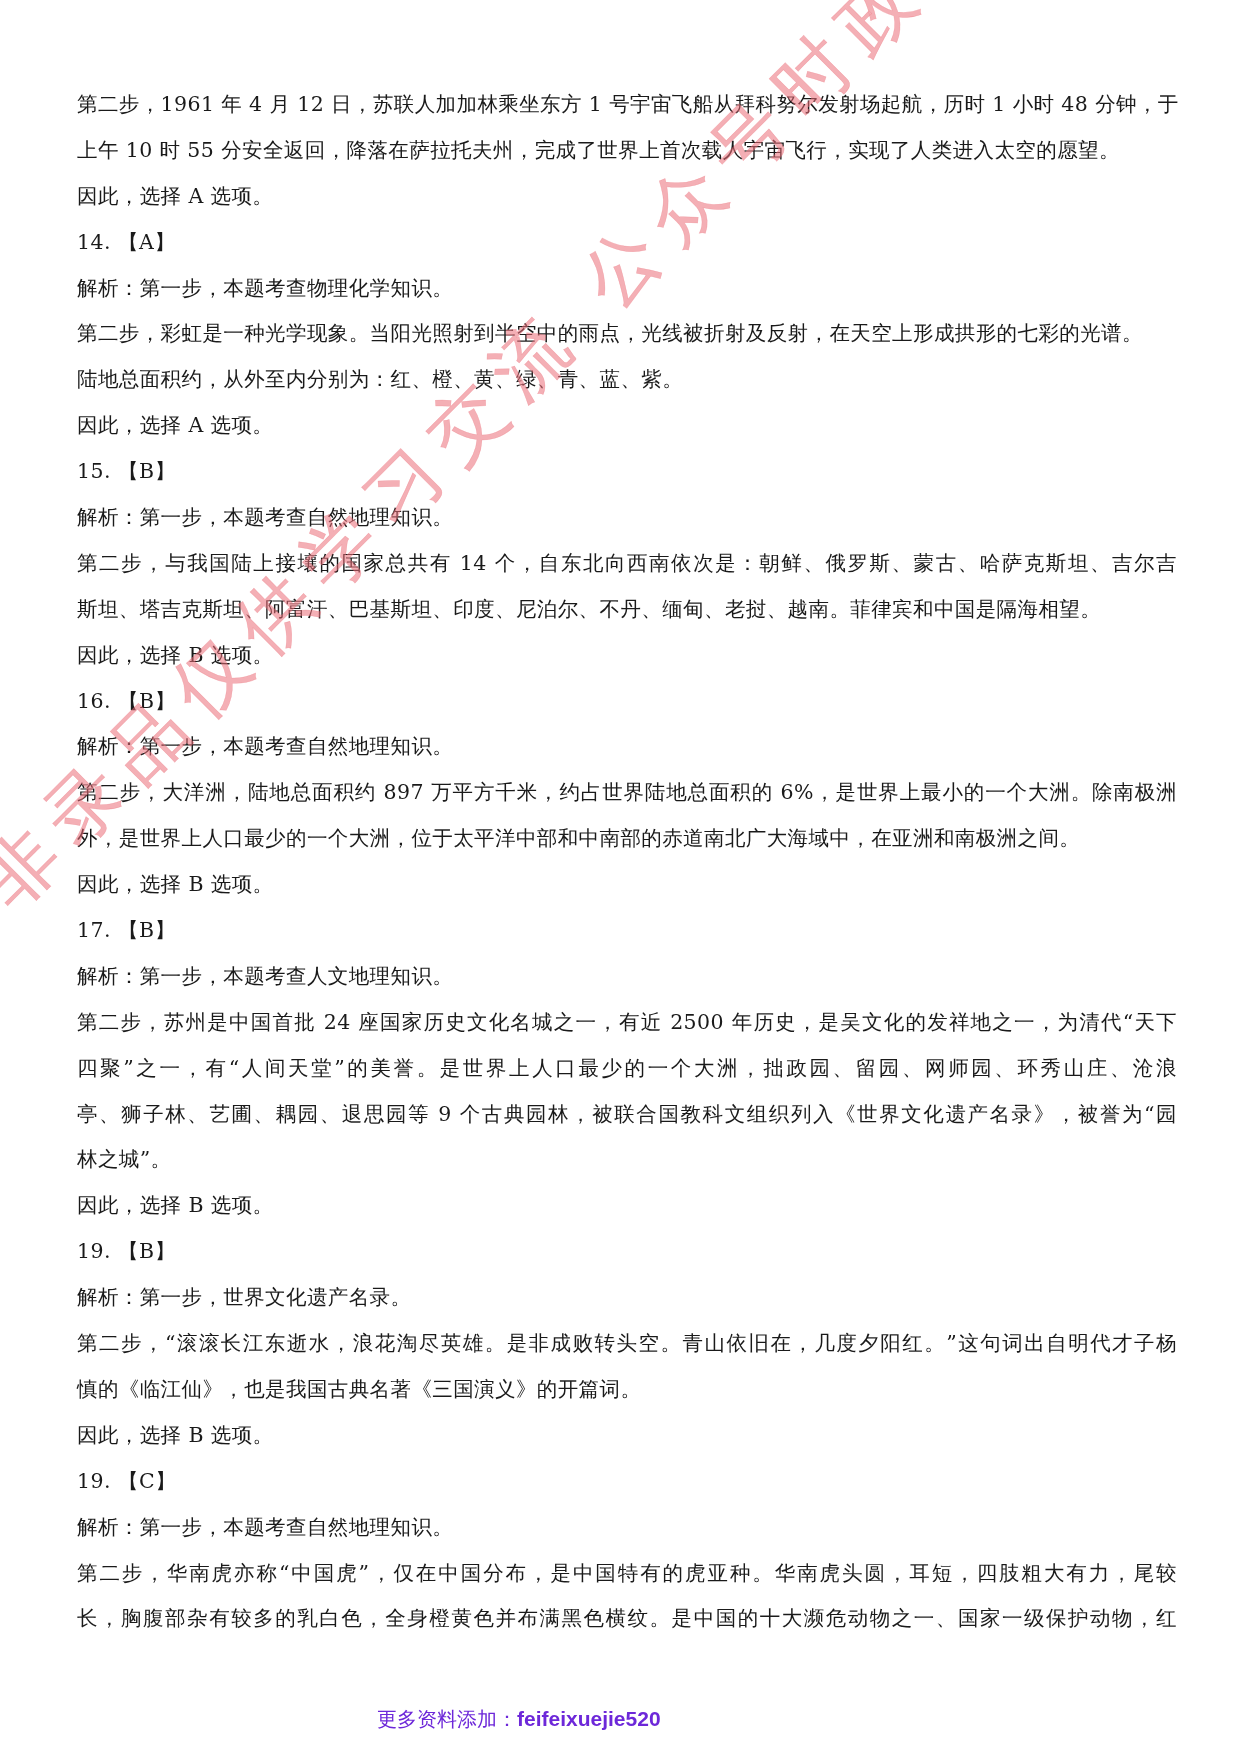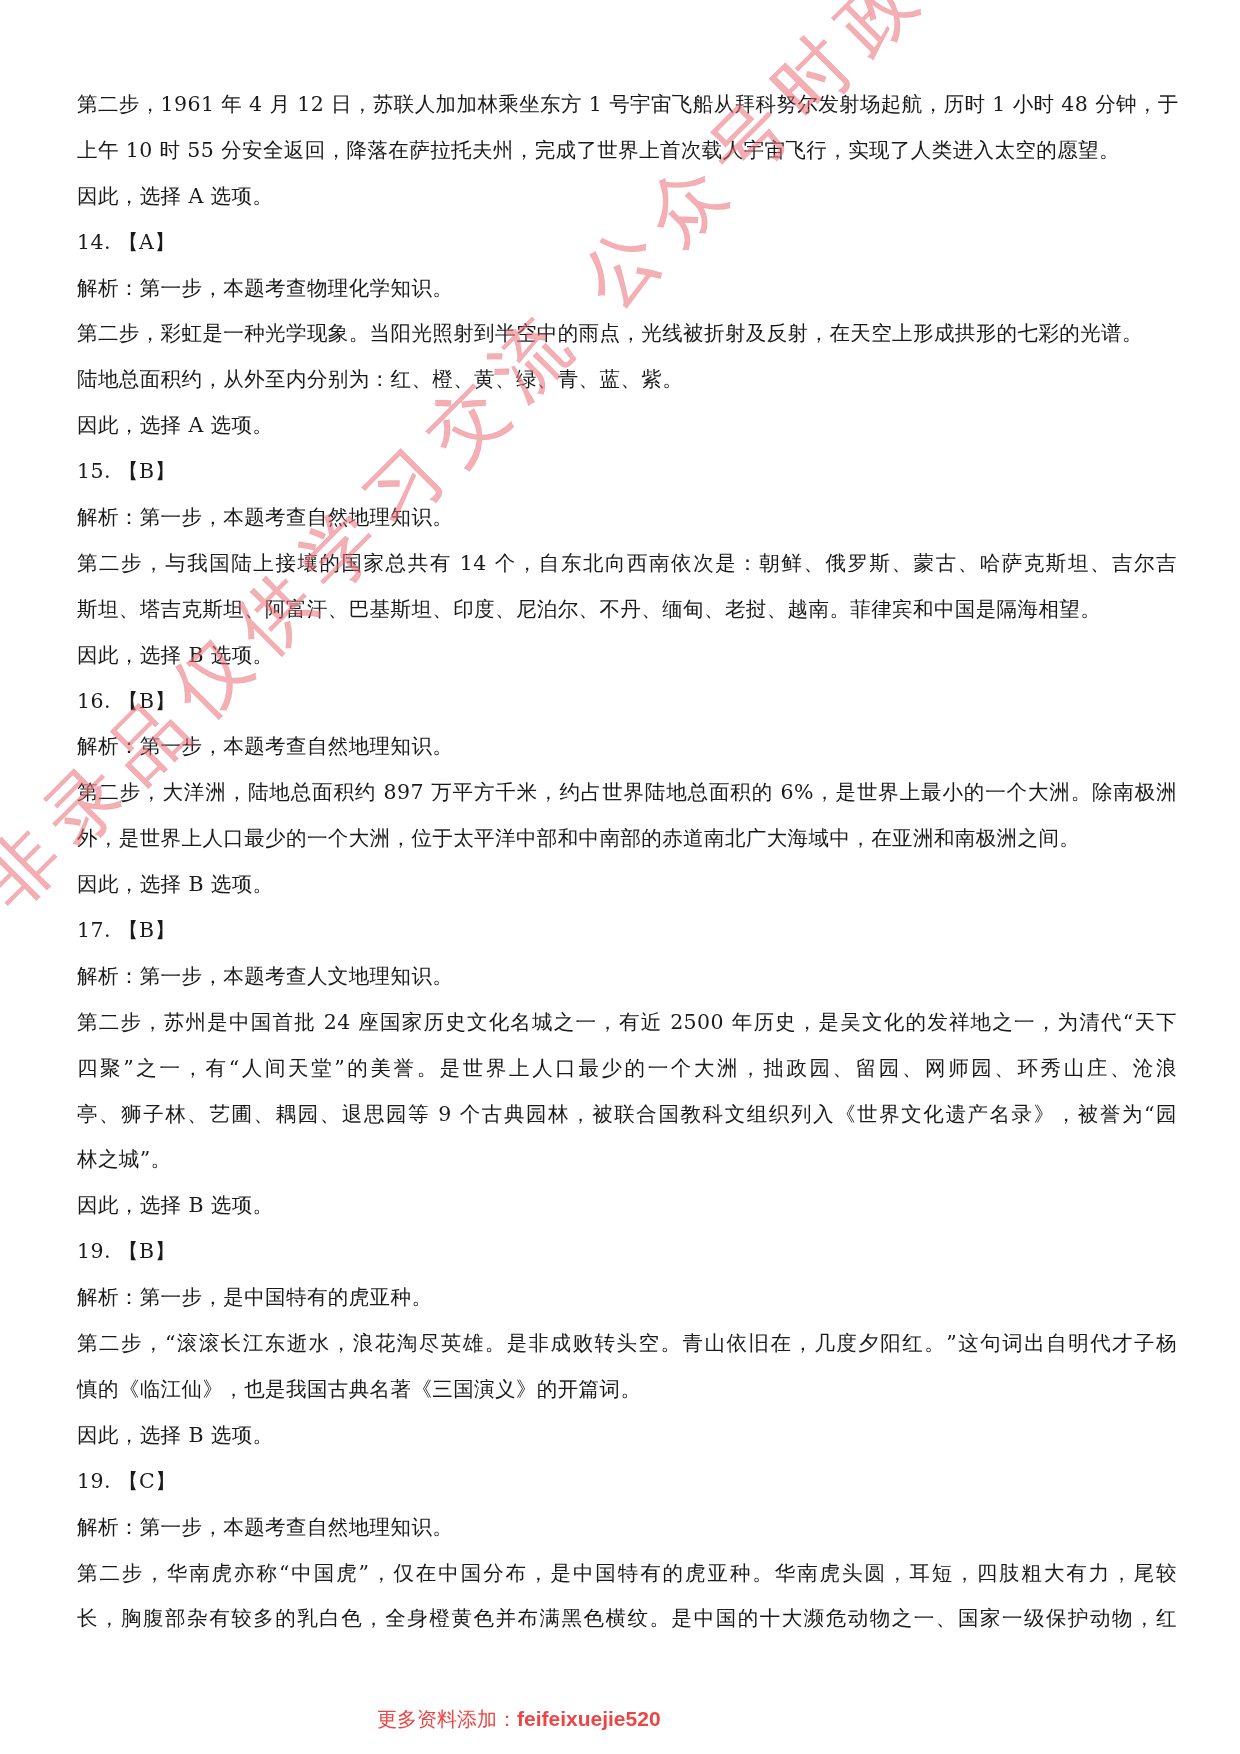--- a/index.html
+++ b/index.html
@@ -59,21 +59,21 @@
       pointer-events: none;
       -webkit-text-stroke: 0.5px rgba(235, 110, 120, 0.4);
     }
     .footer {
       position: absolute;
       left: 377px;
       top: 1704px;
       font-size: 20px;
       line-height: 30px;
       white-space: nowrap;
-      color: #ef4444;
+      color: #6d28d9;
     }
     .footer .label {
       font-family: "DejaVu Serif", "Liberation Serif", serif;
     }
     .footer .handle {
       font-family: "Liberation Sans", "DejaVu Sans", sans-serif;
       font-weight: bold;
       font-size: 21px;
     }
   </style>
@@ -119,21 +119,21 @@
       <div class="line">解析：第一步，本题考查人文地理知识。</div>
       <div class="line justify">第二步，苏州是中国首批 24 座国家历史文化名城之一，有近 2500 年历史，是吴文化的发祥地之一，为清代“天下</div>
       <div class="line justify">四聚”之一，有“人间天堂”的美誉。是世界上人口最少的一个大洲，拙政园、留园、网师园、环秀山庄、沧浪</div>
       <div class="line justify">亭、狮子林、艺圃、耦园、退思园等 9 个古典园林，被联合国教科文组织列入《世界文化遗产名录》，被誉为“园</div>
       <div class="line">林之城”。</div>
       <div class="line">因此，选择 B 选项。</div>
     </div>
 
     <div>
       <div class="line qnum">19. 【B】</div>
-      <div class="line">解析：第一步，是中国特有的虎亚种。</div>
+      <div class="line">解析：第一步，世界文化遗产名录。</div>
       <div class="line justify">第二步，“滚滚长江东逝水，浪花淘尽英雄。是非成败转头空。青山依旧在，几度夕阳红。”这句词出自明代才子杨</div>
       <div class="line">慎的《临江仙》，也是我国古典名著《三国演义》的开篇词。</div>
       <div class="line">因此，选择 B 选项。</div>
     </div>
 
     <div>
       <div class="line qnum">19. 【C】</div>
       <div class="line">解析：第一步，本题考查自然地理知识。</div>
       <div class="line justify">第二步，华南虎亦称“中国虎”，仅在中国分布，是中国特有的虎亚种。华南虎头圆，耳短，四肢粗大有力，尾较</div>
       <div class="line justify">长，胸腹部杂有较多的乳白色，全身橙黄色并布满黑色横纹。是中国的十大濒危动物之一、国家一级保护动物，红</div>

